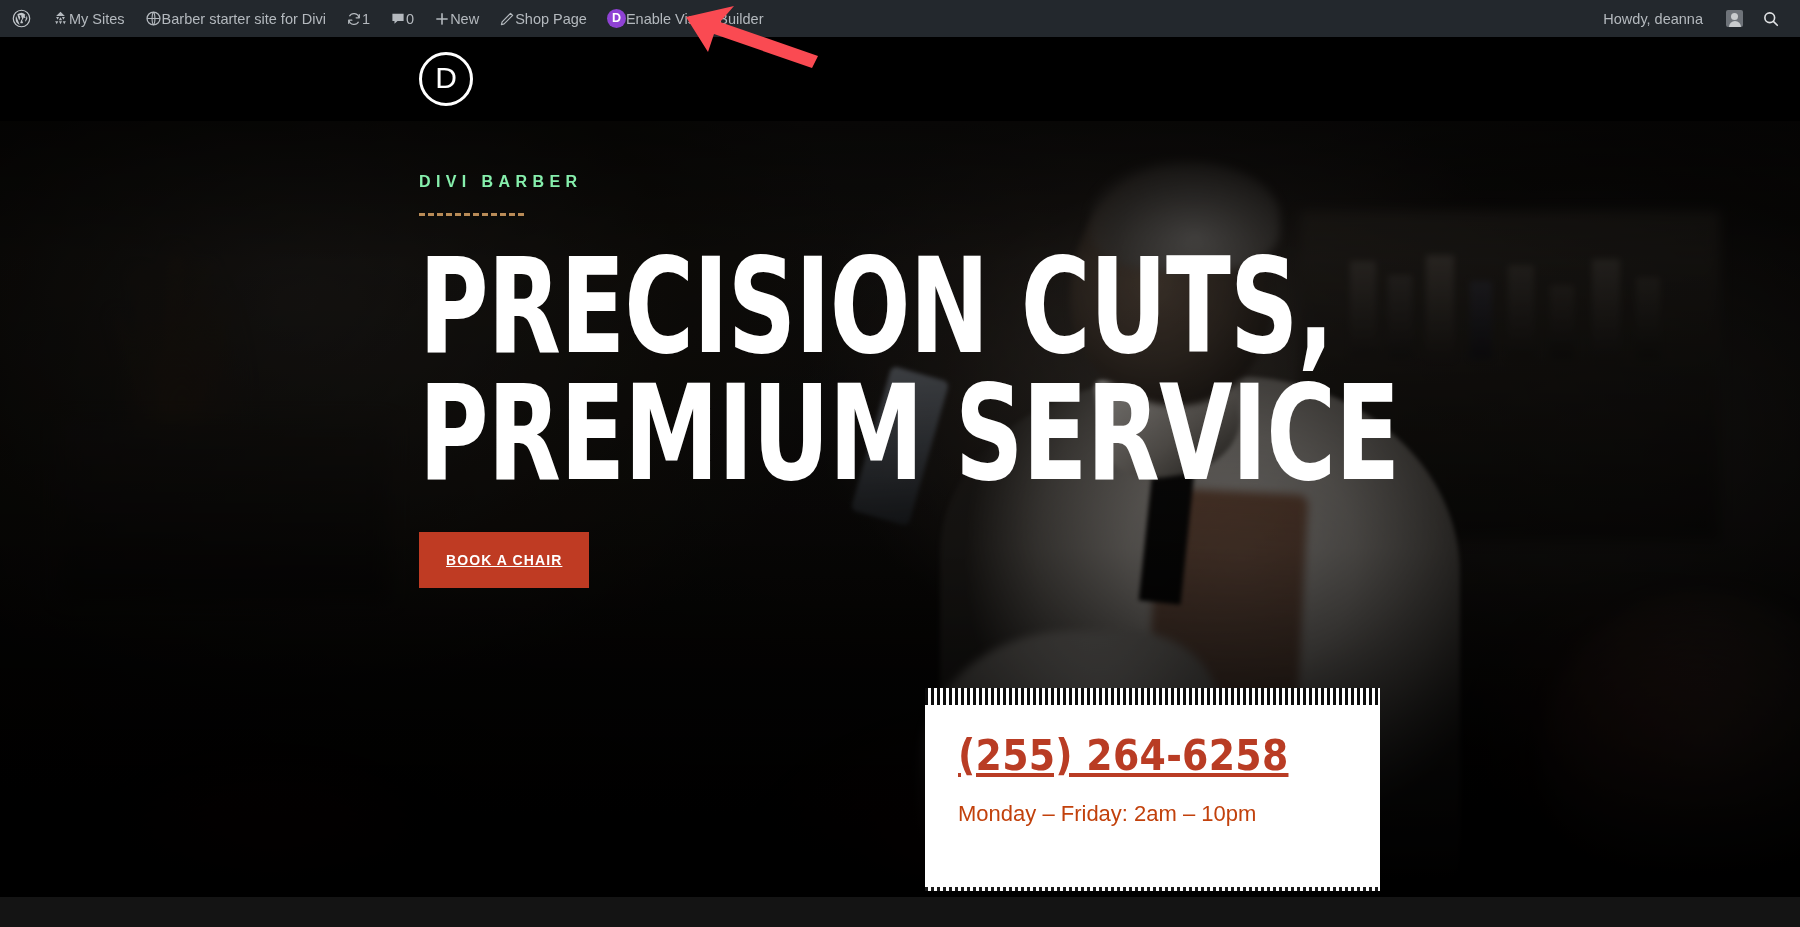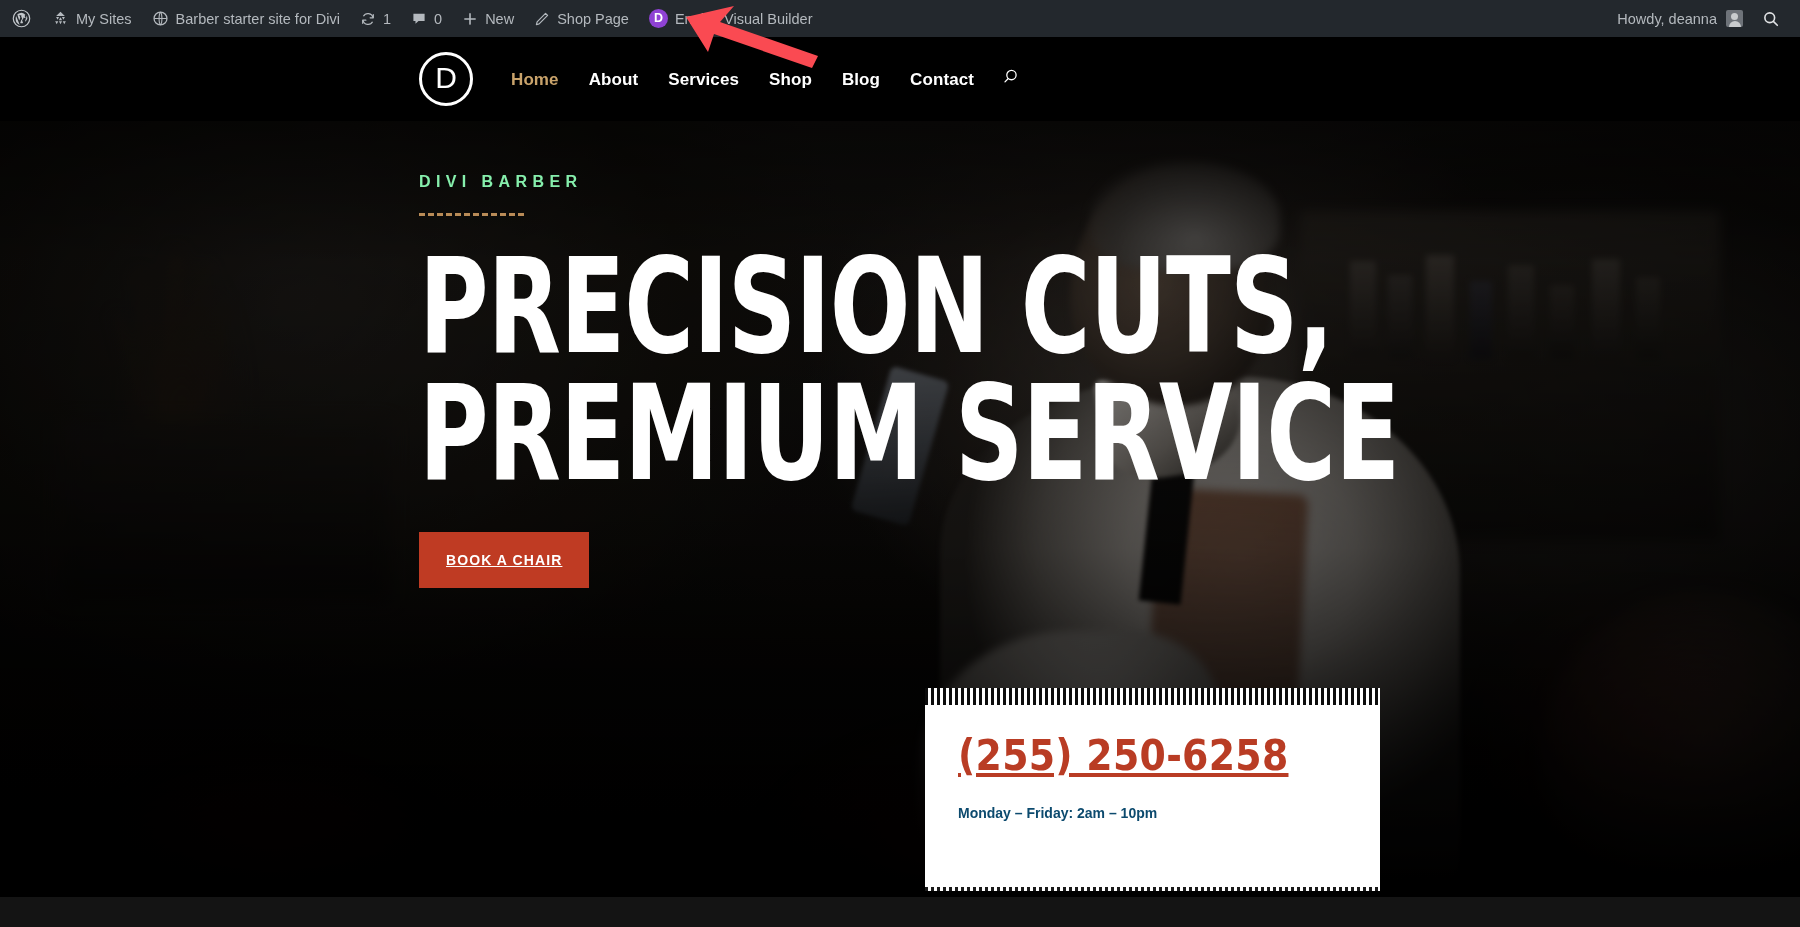--- a/index.html
+++ b/index.html
@@ -9,38 +9,38 @@
   
   .adminbar{
     position:absolute; top:0; left:0; width:1800px; height:37px;
     background:#23282d; color:#b4b9be;
     display:flex; align-items:center; z-index:60;
     font-size:14.5px;
   }
   .ab-left{ display:flex; align-items:center; height:37px; }
   .ab-right{ margin-left:auto; display:flex; align-items:center; height:37px; padding-right:6px; }
   .ab-item{
-    display:flex; align-items:center; gap:7px;
+    display:flex; align-items:center; 
     height:37px; padding:0 10px; color:#b4b9be; cursor:default;
     white-space:nowrap;
   }
   .ab-item.first{ padding-left:12px; padding-right:11px; }
   .ab-icon{ display:inline-flex; align-items:center; justify-content:center; }
   .ab-icon svg{ display:block; }
   .divi-badge{
     width:19px;height:19px;border-radius:50%;
     background:#8f42d4; color:#fff; display:flex; align-items:center; justify-content:center;
     font-size:12.5px; font-weight:bold; line-height:1;
   }
   .ab-avatar{
     width:17px;height:17px;background:#6e7379;border-radius:2px; position:relative; overflow:hidden;
   }
   .ab-avatar::before{ content:""; position:absolute; left:5px; top:2.5px; width:7px;height:7px;border-radius:50%;background:#c9ccce; }
   .ab-avatar::after{ content:""; position:absolute; left:2.5px; top:10.5px; width:12px;height:9px;border-radius:6px 6px 0 0;background:#c9ccce; }
-  .ab-howdy{ padding-right:9px; padding-left:12px; gap:9px;}
+  .ab-howdy{ padding-right:9px; padding-left:12px; gap:23px;}
   .ab-search{ padding:0 14px 0 10px; }
 
   
   .siteheader{
     position:absolute; top:37px; left:0; width:1800px; height:84px;
     background:#000; z-index:40;
     display:flex; align-items:center;
   }
   .logo{
     position:absolute; left:419px; top:50%; transform:translateY(-50%);
@@ -175,21 +175,21 @@
     background:repeating-linear-gradient(90deg,#1a1a1a 0px,#1a1a1a 3px,#ffffff 3px,#ffffff 6px);
   }
   .card-inner{ position:absolute; left:33px; top:47px; right:20px; }
   .phone{
     color:#b93c24;
     font-family:"Liberation Sans Narrow","DejaVu Sans Condensed","Liberation Sans", sans-serif;
     font-weight:700; font-size:42px; line-height:1; letter-spacing:.3px;
     transform:scaleX(.92); transform-origin:left center; white-space:nowrap;
   }
   .hours{ margin-top:24px; }
-  .hours div{ color:#0c4a6e; font-size:14px; line-height:25px; font-weight:700; }
+  .hours div{ color:#c2410c; font-size:22px; line-height:25px; font-weight:400; }
 
   
   .below{
     position:absolute; left:0; top:897px; width:1800px; height:30px; background:#141414;
   }
 
   
   .arrow{ position:absolute; left:660px; top:0px; width:180px; height:70px; z-index:90; pointer-events:none; }
 </style>
 </head>
@@ -283,36 +283,20 @@
       </span>
     </div>
   </div>
 </div>
 
 <header class="siteheader">
   <div class="logo">
     <span>D</span>
   </div>
 
-  <nav class="navwrap">
-    <a class="navlink active" href="#">Home</a>
-    <a class="navlink" href="#">About</a>
-    <a class="navlink" href="#">Services</a>
-    <a class="navlink" href="#">Shop</a>
-    <a class="navlink" href="#">Blog</a>
-    <a class="navlink" href="#">Contact</a>
-    <span class="nav-search">
-      <span>
-        <svg width="19" height="19" viewBox="0 0 20 20" fill="none" stroke="#ffffff" stroke-width="1.35">
-          <circle cx="11" cy="8" r="4.9"></circle>
-            <path d="M7.4 11.8 4.2 15.1" stroke-linecap="round"></path>
-        </svg>
-      </span>
-    </span>
-  </nav>
 
 </header>
 
 <section class="hero">
 
   <div class="hero-photo">
     <div class="bg-base"></div>
     <div class="plant">
       <b style="left:46px;top:0;width:7px;height:210px;transform:rotate(4deg)"></b>
       <b style="left:30px;top:20px;width:5px;height:180px;transform:rotate(-9deg)"></b>
@@ -357,21 +341,21 @@
       <span class="l1">PRECISION CUTS,</span>
       <span class="l2">PREMIUM SERVICE</span>
     </h1>
     <a class="btn-chair" href="#">BOOK A CHAIR</a>
   </div>
 </section>
 
 <div class="infocard">
   <div class="stripe-top"></div>
   <div class="card-inner">
-    <a class="phone" href="#">(255) 250-6258</a>
+    <a class="phone" href="#">(255) 264-6258</a>
     <div class="hours">
       <div>Monday – Friday: 2am – 10pm</div>
     </div>
   </div>
   <div class="stripe-bottom"></div>
 </div>
 
 <div class="below"></div>
 
 <div class="arrow">

